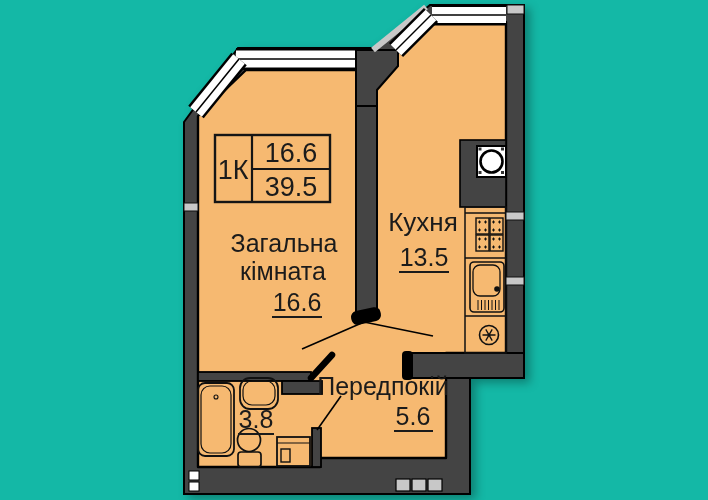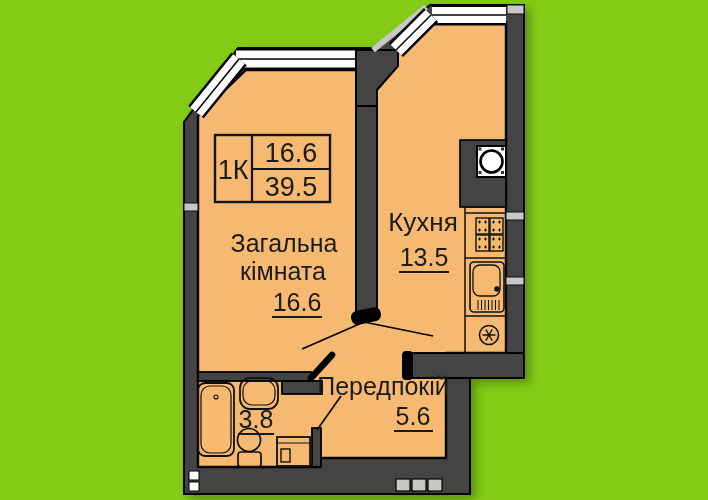--- a/index.html
+++ b/index.html
@@ -1,16 +1,16 @@
 <!DOCTYPE html>
 <html style="--floor: #F6B971; --wall: #444444; --outline: #000000; --window: #FFFFFF; --gray: #C8C8C8;"><head>
 <meta charset="utf-8">
 <style>
   html,body{margin:0;padding:0;background:#ffffff;}
-  .page{position:relative;width:708px;height:500px;background:#84cc16;overflow:hidden;
+  .page{position:relative;width:708px;height:500px;background:#14b8a6;overflow:hidden;
         font-family:"Liberation Sans", sans-serif;}
   .plan-svg{display:block;}
   .plan-svg text{font-family:"Liberation Sans", sans-serif;fill:#1b1b1b;}
   .room-label{font-size:25px;}
   .room-area{font-size:25px;}
   .kitchen-label{font-size:26px;}
   .info-text{font-size:27px;}
   .apartment{filter:drop-shadow(5px 4px 5px rgba(0,0,0,0.30));}
 </style>
 </head>

